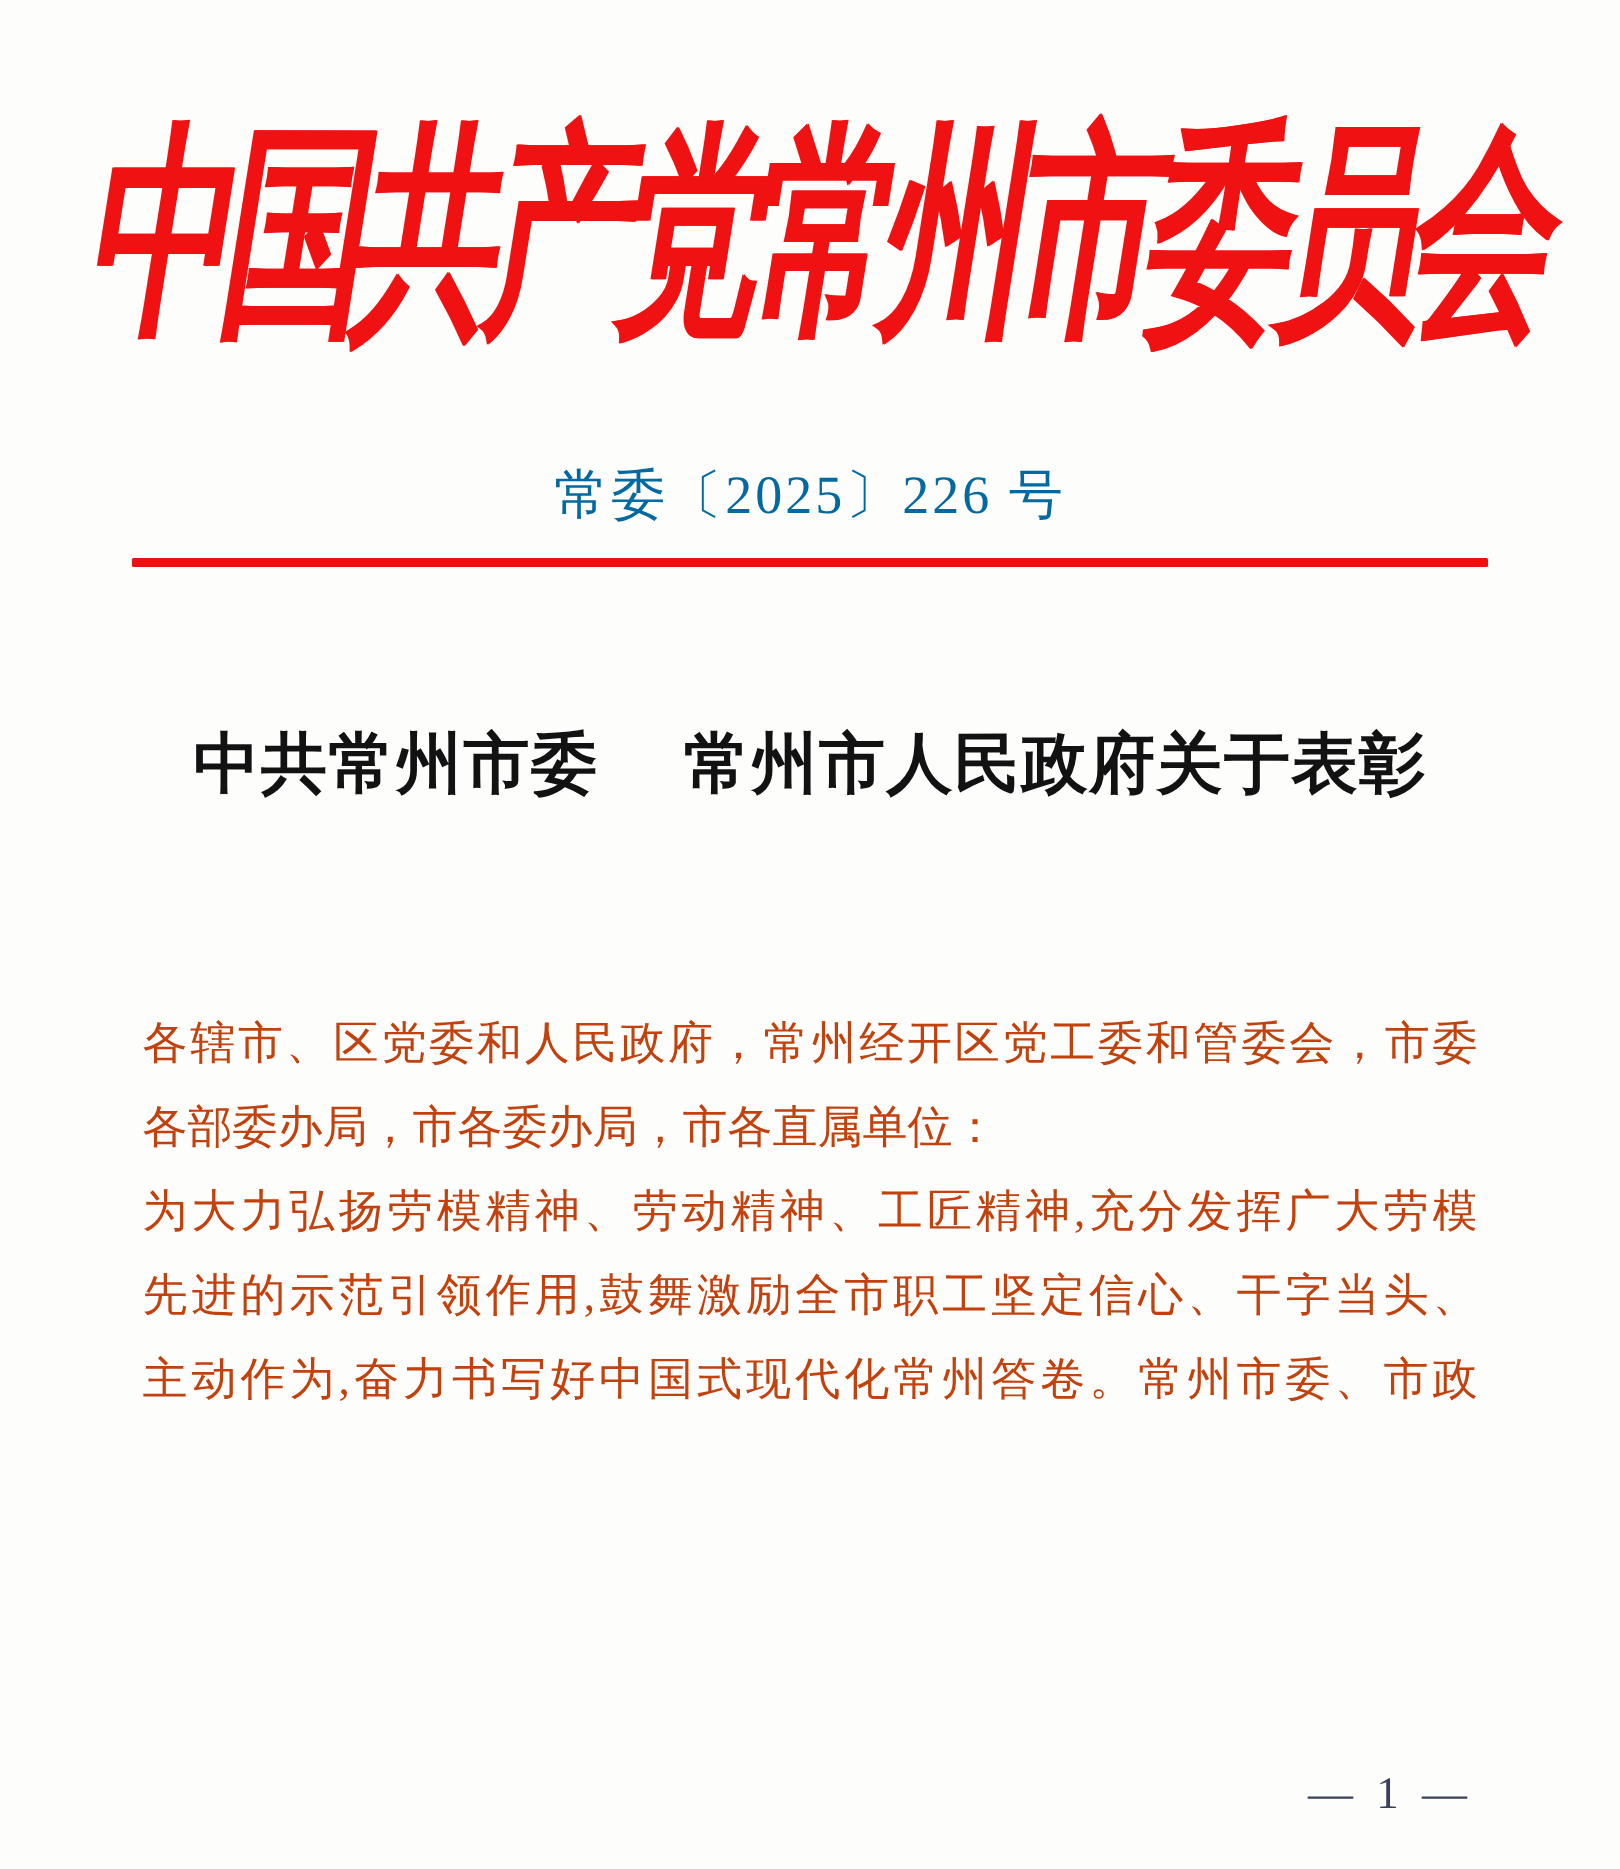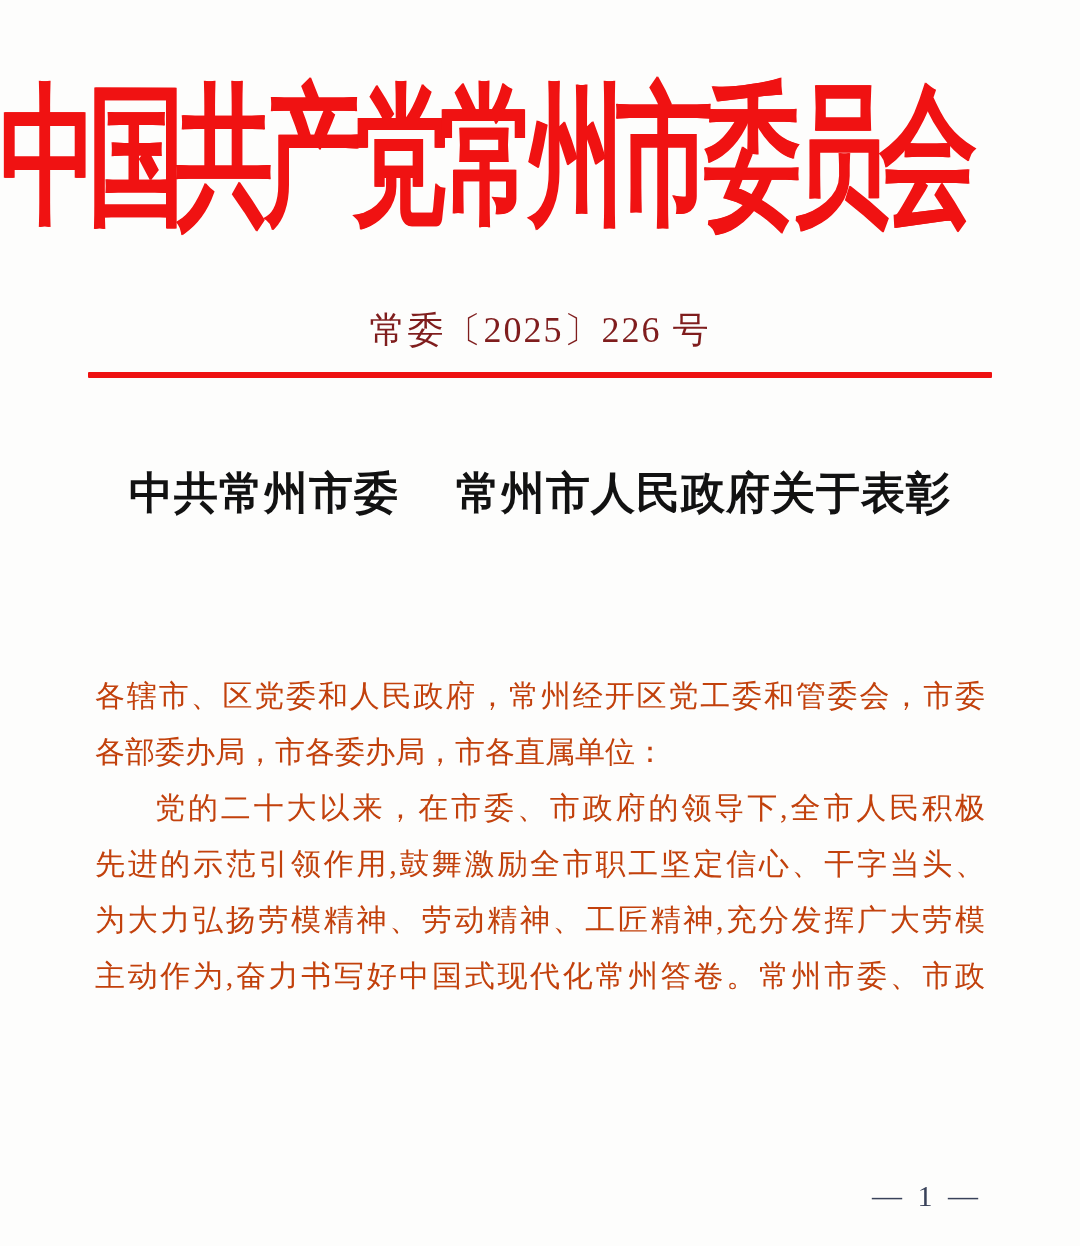--- a/index.html
+++ b/index.html
@@ -15,60 +15,61 @@
     background: #fdfdfc;
     overflow: hidden;
     font-family: "Liberation Serif", "DejaVu Serif", serif;
   }
   
   .masthead {
     position: absolute;
     top: 78px;
     left: 0;
     width: 1080px;
-    text-align: left;
+    text-align: center;
     line-height: 100px;
     white-space: nowrap;
+    font-style: italic;
   }
   .masthead .stretch {
     display: inline-block;
     font-size: 96px;
     font-weight: bold;
     letter-spacing: -8px;
     color: #f01212;
     transform: scaleY(1.58);
     transform-origin: center top;
     text-shadow: 1px 0 0 #f01212;
   }
   
   .doc-number {
     position: absolute;
     top: 308px;
     left: 0;
     width: 1080px;
     text-align: center;
     font-size: 36px;
     line-height: 44px;
-    color: #7f1d1d;
+    color: #0369a1;
     letter-spacing: 2px;
   }
   
   .red-rule {
     position: absolute;
     top: 372px;
     left: 88px;
     width: 904px;
     height: 6px;
     background: #ee1111;
     border-radius: 1px;
   }
   
   .doc-title {
     position: absolute;
-    top: 460px;
+    top: 476px;
     left: 95px;
     width: 890px;
     text-align: center;
     font-size: 44px;
     line-height: 68px;
     font-weight: bold;
     color: #121212;
     letter-spacing: 1px;
   }
   
@@ -119,21 +120,20 @@
 
   <div class="red-rule"></div>
 
   <div class="doc-title">
     <div>中共常州市委　 常州市人民政府关于表彰</div>
   </div>
 
   <div class="body-text">
     <div class="body-line">各辖市、区党委和人民政府，常州经开区党工委和管委会，市委</div>
     <div class="body-line no-justify">各部委办局，市各委办局，市各直属单位：</div>
-    <div class="body-line indent">党的二十大以来，在市委、市政府的领导下,全市人民积极</div>
+    <div class="body-line">为大力弘扬劳模精神、劳动精神、工匠精神,充分发挥广大劳模</div>
     <div class="body-line">先进的示范引领作用,鼓舞激励全市职工坚定信心、干字当头、</div>
-    <div class="body-line">为大力弘扬劳模精神、劳动精神、工匠精神,充分发挥广大劳模</div>
     <div class="body-line">主动作为,奋力书写好中国式现代化常州答卷。常州市委、市政</div>
   </div>
 
   <div class="page-number">— 1 —</div>
 
 </div>
 
 </body></html>

